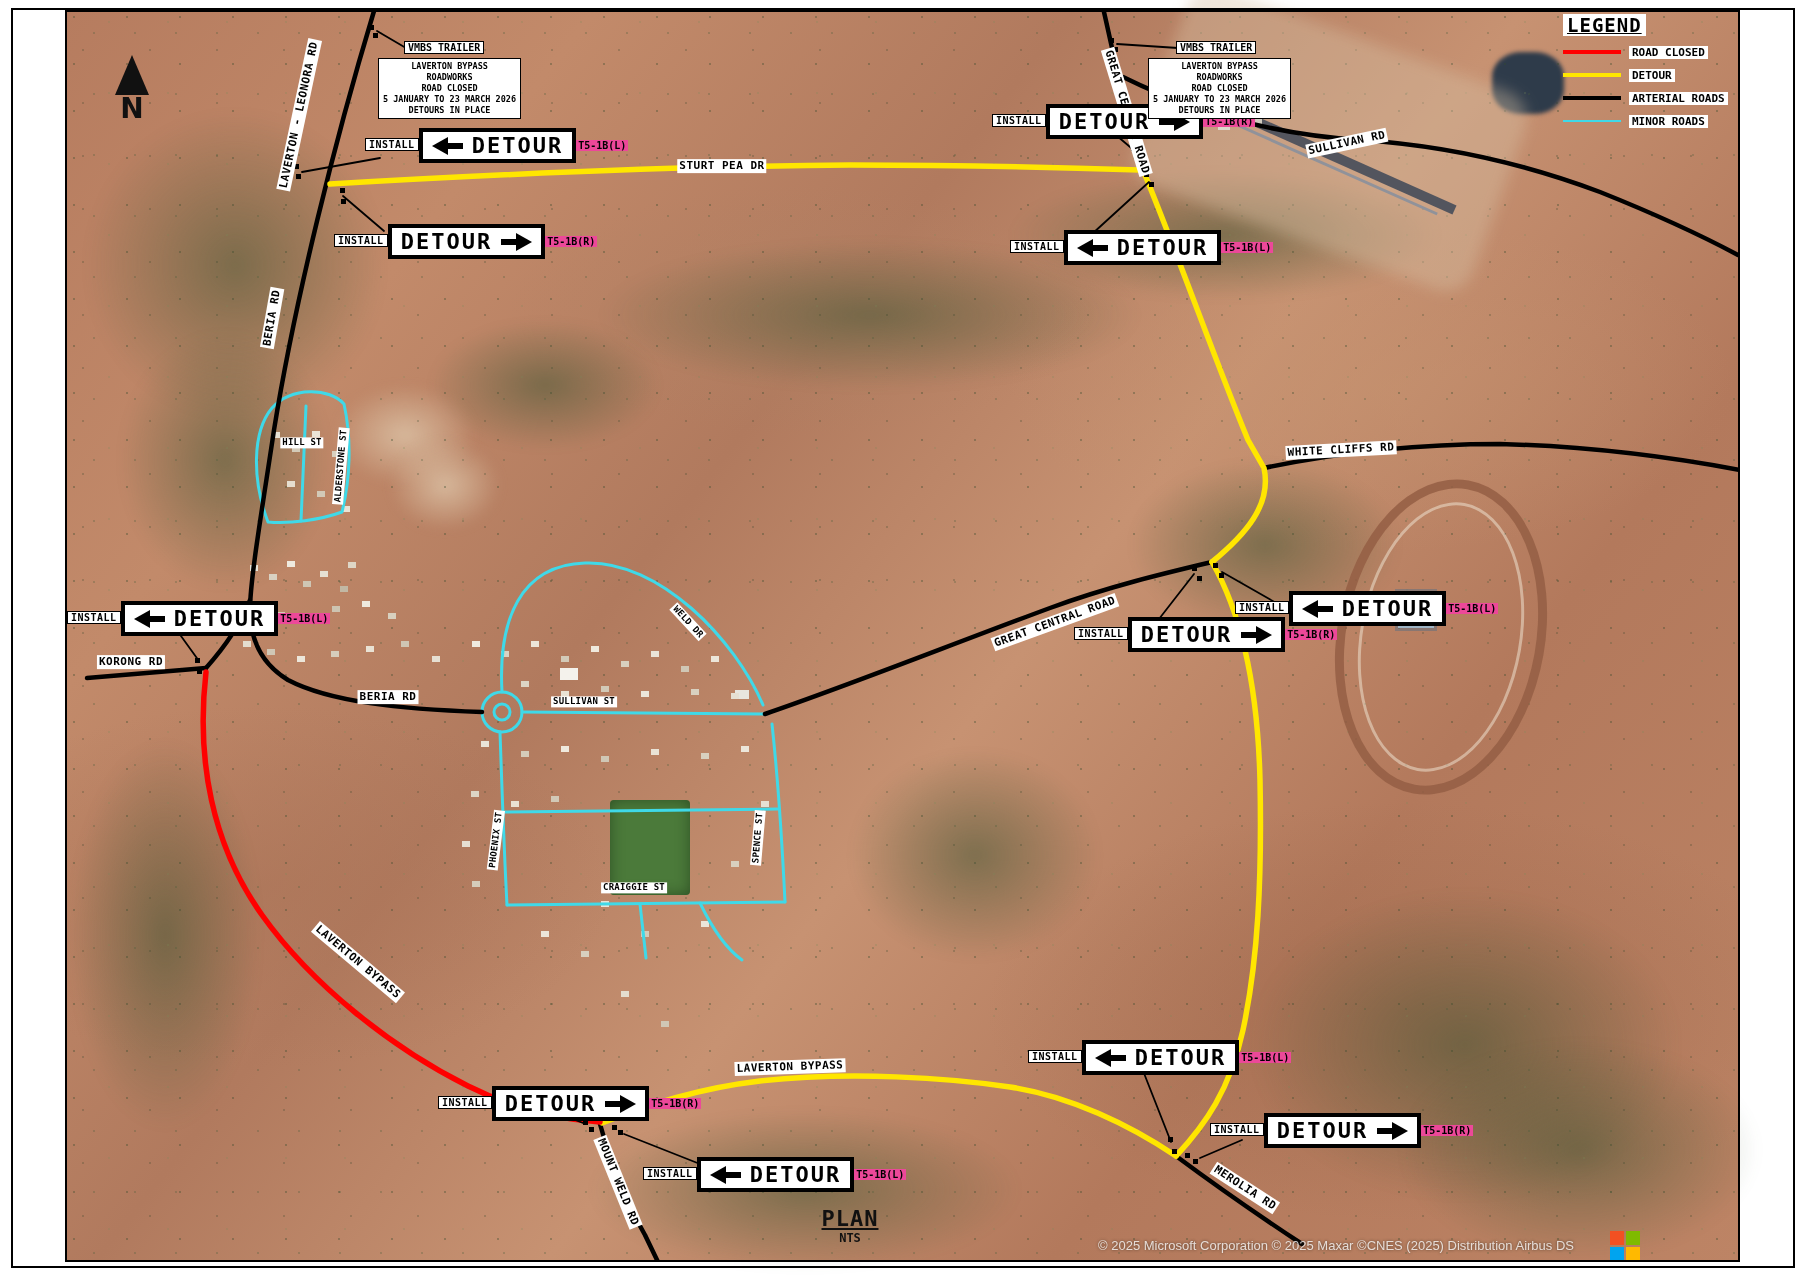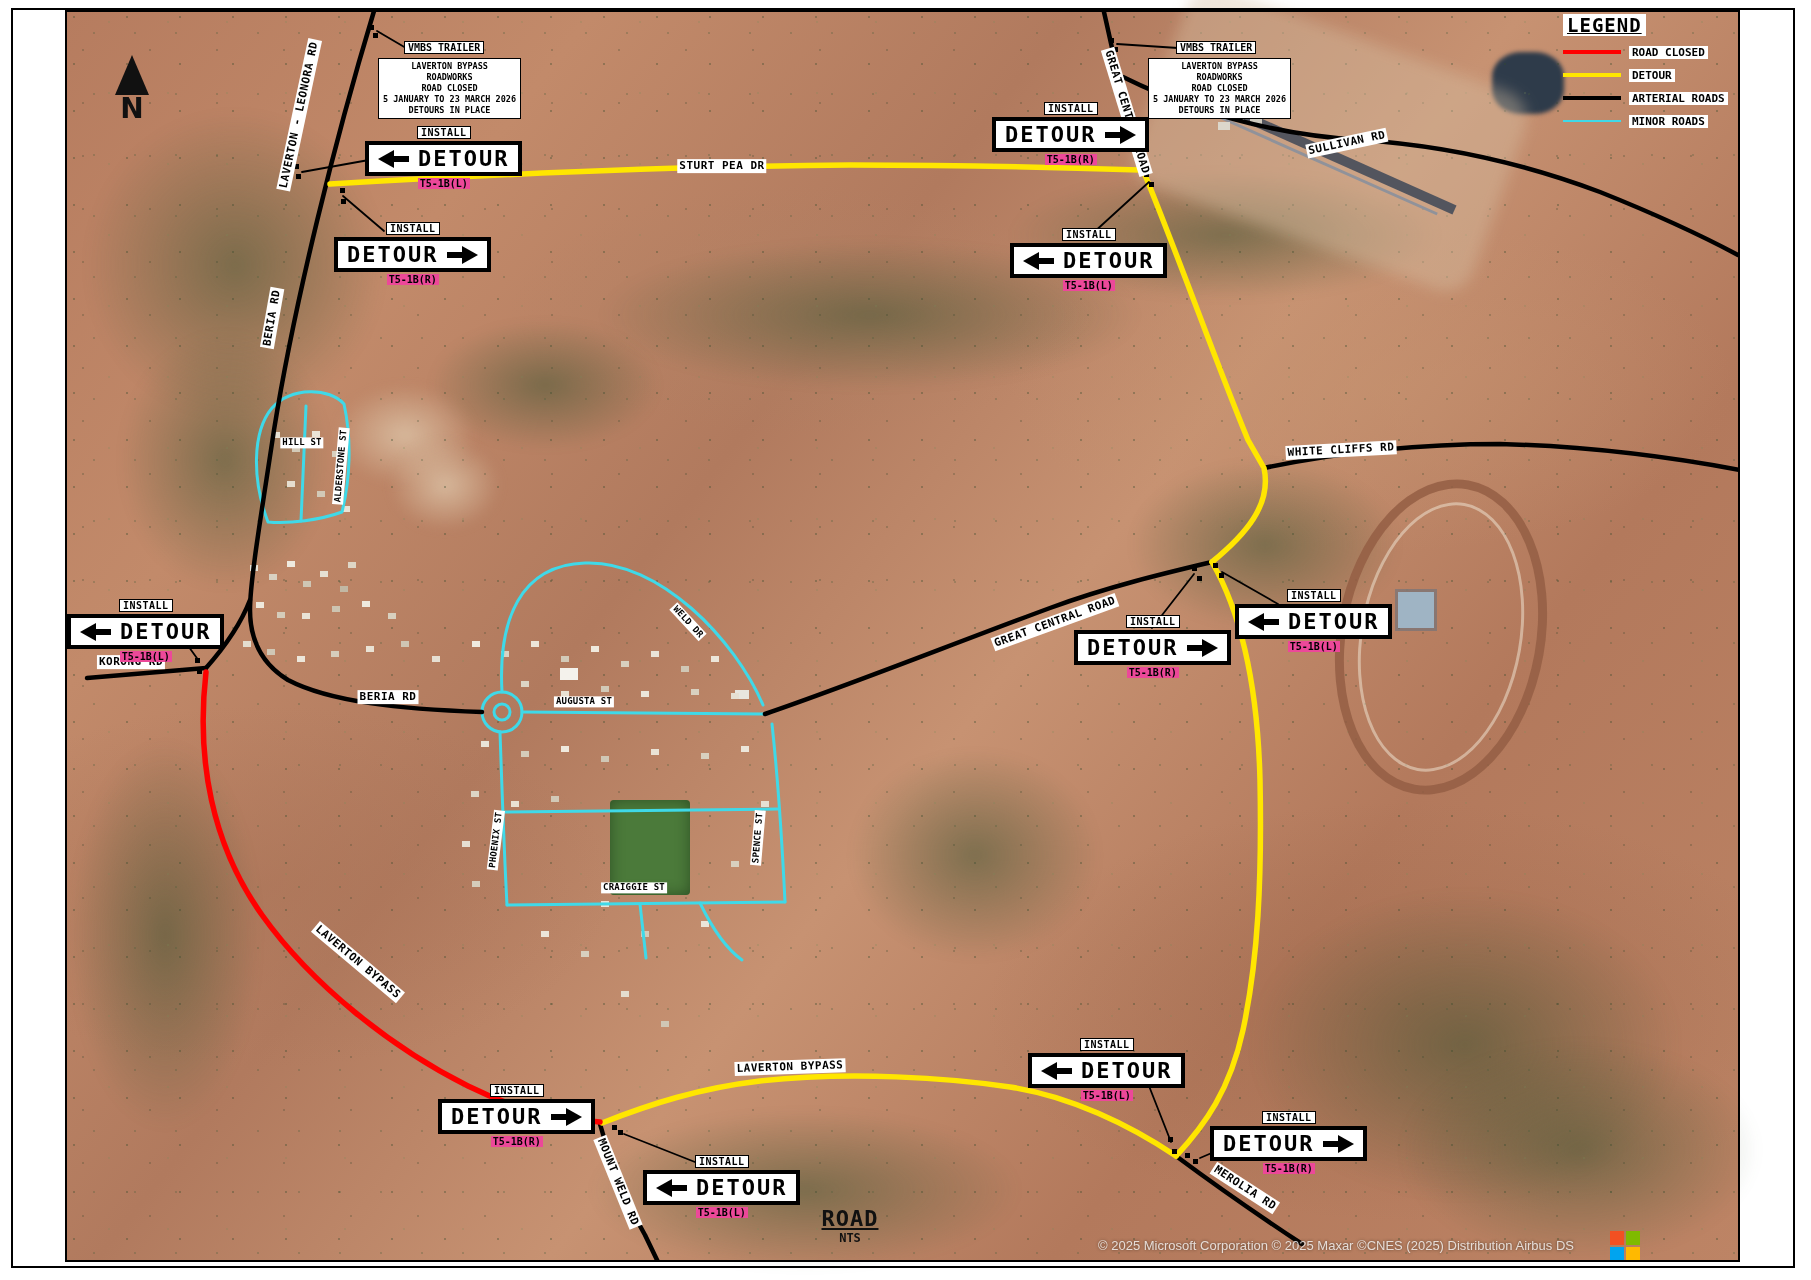--- a/index.html
+++ b/index.html
@@ -48,21 +48,21 @@
   #shed1{position:absolute;left:560px;top:668px;width:18px;height:12px;background:#f4f2ec;}
   #shed2{position:absolute;left:735px;top:690px;width:14px;height:9px;background:#e8e6df;}
   
   #roadsvg{position:absolute;left:65px;top:10px;}
   
   .rl{position:absolute;transform:translate(-50%,-50%);background:#fff;color:#000;
       font:bold 11px "DejaVu Sans Mono",monospace;padding:0 2px;white-space:nowrap;line-height:1.25;
       letter-spacing:.5px;z-index:5;}
   .rl.sm{font-size:9px;letter-spacing:.2px;}
   
-  .sign{position:absolute;display:flex;flex-direction:column;align-items:center;z-index:7;}
+  .sign{position:absolute;display:flex;flex-direction:row;align-items:center;z-index:7;}
   .install{font:bold 10px "DejaVu Sans Mono",monospace;background:#fff;border:1.5px solid #000;
       padding:0 3px;letter-spacing:.5px;}
   .board{display:flex;align-items:center;gap:9px;background:#fff;border:4px solid #000;
       padding:1px 9px;margin-top:2px;font:bold 22px "DejaVu Sans Mono",monospace;letter-spacing:2px;}
   .board[data-dir="left"]{flex-direction:row-reverse;}
   .arrow{position:relative;width:31px;height:18px;flex:none;}
   .arrow::before{content:"";position:absolute;left:0;top:6px;width:17px;height:6px;background:#000;}
   .arrow::after{content:"";position:absolute;left:15px;top:0;border-left:16px solid #000;
       border-top:9px solid transparent;border-bottom:9px solid transparent;}
   .board[data-dir="left"] .arrow{transform:scaleX(-1);}
@@ -246,21 +246,21 @@
   <div class="rl" style="left:388px;top:697px;">BERIA RD</div>
   <div class="rl" style="left:131px;top:662px;">KORONG RD</div>
   <div class="rl" style="left:722px;top:166px;">STURT PEA DR</div>
   <div class="rl" style="left:1127px;top:112px;transform:translate(-50%,-50%) rotate(73deg);">GREAT CENTRAL ROAD</div>
   <div class="rl" style="left:1055px;top:622px;transform:translate(-50%,-50%) rotate(-20deg);">GREAT CENTRAL ROAD</div>
   <div class="rl" style="left:1347px;top:143px;transform:translate(-50%,-50%) rotate(-12deg);">SULLIVAN RD</div>
   <div class="rl" style="left:1341px;top:450px;transform:translate(-50%,-50%) rotate(-3deg);">WHITE CLIFFS RD</div>
   <div class="rl sm" style="left:302px;top:443px;">HILL ST</div>
   <div class="rl sm" style="left:341px;top:466px;transform:translate(-50%,-50%) rotate(-85deg);">ALDERSTONE ST</div>
   <div class="rl sm" style="left:688px;top:622px;transform:translate(-50%,-50%) rotate(47deg);">WELD DR</div>
-  <div class="rl sm" style="left:584px;top:702px;">AUGUSTA ST</div>
+  <div class="rl sm" style="left:584px;top:702px;">SULLIVAN ST</div>
   <div class="rl sm" style="left:496px;top:840px;transform:translate(-50%,-50%) rotate(-83deg);">PHOENIX ST</div>
   <div class="rl sm" style="left:758px;top:838px;transform:translate(-50%,-50%) rotate(-85deg);">SPENCE ST</div>
   <div class="rl sm" style="left:634px;top:888px;">CRAIGGIE ST</div>
   <div class="rl" style="left:358px;top:962px;transform:translate(-50%,-50%) rotate(40deg);">LAVERTON BYPASS</div>
   <div class="rl" style="left:790px;top:1067px;transform:translate(-50%,-50%) rotate(-2deg);">LAVERTON BYPASS</div>
   <div class="rl" style="left:618px;top:1182px;transform:translate(-50%,-50%) rotate(68deg);">MOUNT WELD RD</div>
   <div class="rl" style="left:1245px;top:1188px;transform:translate(-50%,-50%) rotate(33deg);">MEROLIA RD</div>
 
   <div class="sign" style="left:365px;top:126px;">
     <div class="install">INSTALL</div>
@@ -387,21 +387,21 @@
       <span class="leg-label">MINOR ROADS</span>
     </div>
   </div>
 
   <div id="north">
     <div class="tri"></div>
     <div class="n">N</div>
   </div>
 
   <div id="plan">
-    <div class="t">ROAD</div>
+    <div class="t">PLAN</div>
     <div class="s">NTS</div>
   </div>
 
   <div id="attrib">© 2025 Microsoft Corporation © 2025 Maxar ©CNES (2025) Distribution Airbus DS</div>
   <div id="mslogo">
     <div style="background: rgb(242, 80, 34);"></div>
     <div style="background: rgb(127, 186, 0);"></div>
     <div style="background: rgb(0, 164, 239);"></div>
     <div style="background: rgb(255, 185, 0);"></div>
   </div>

